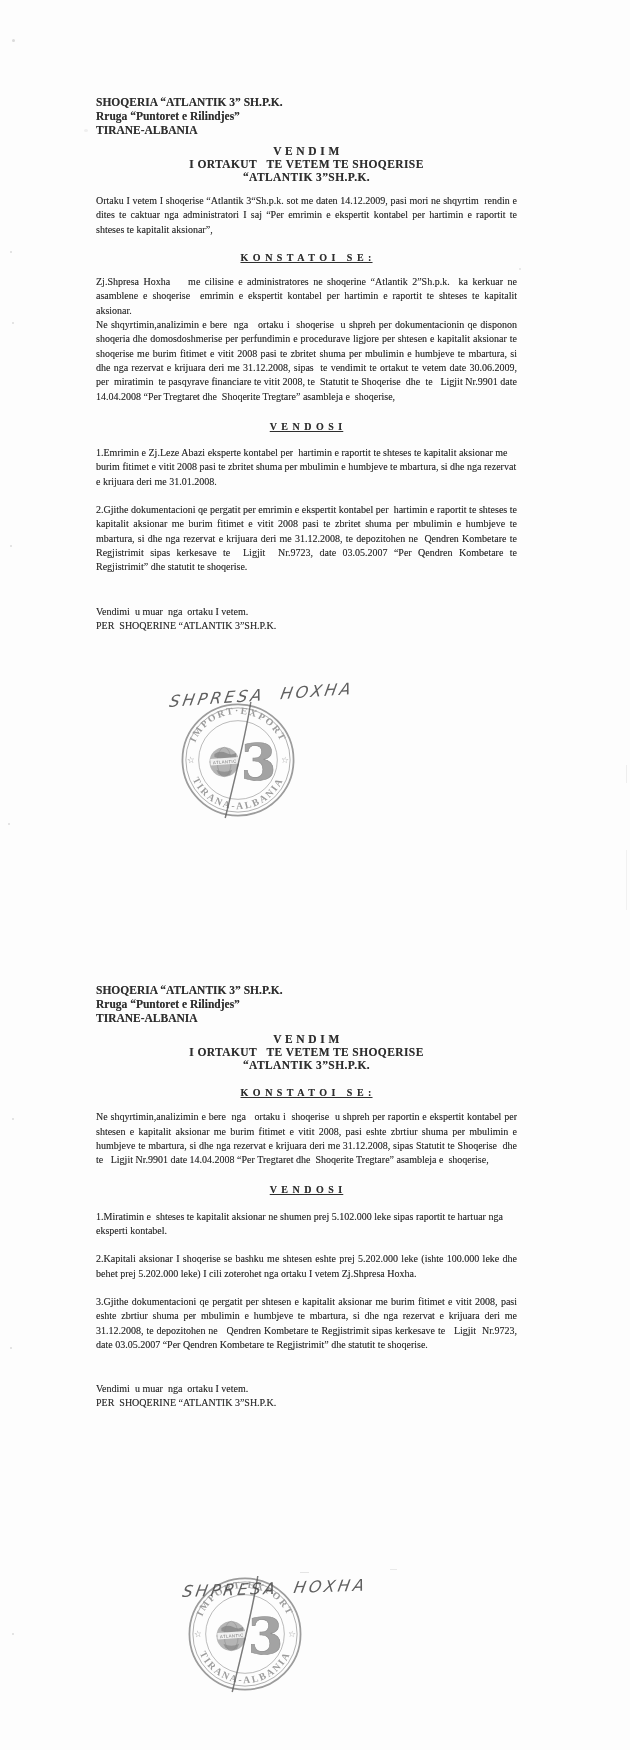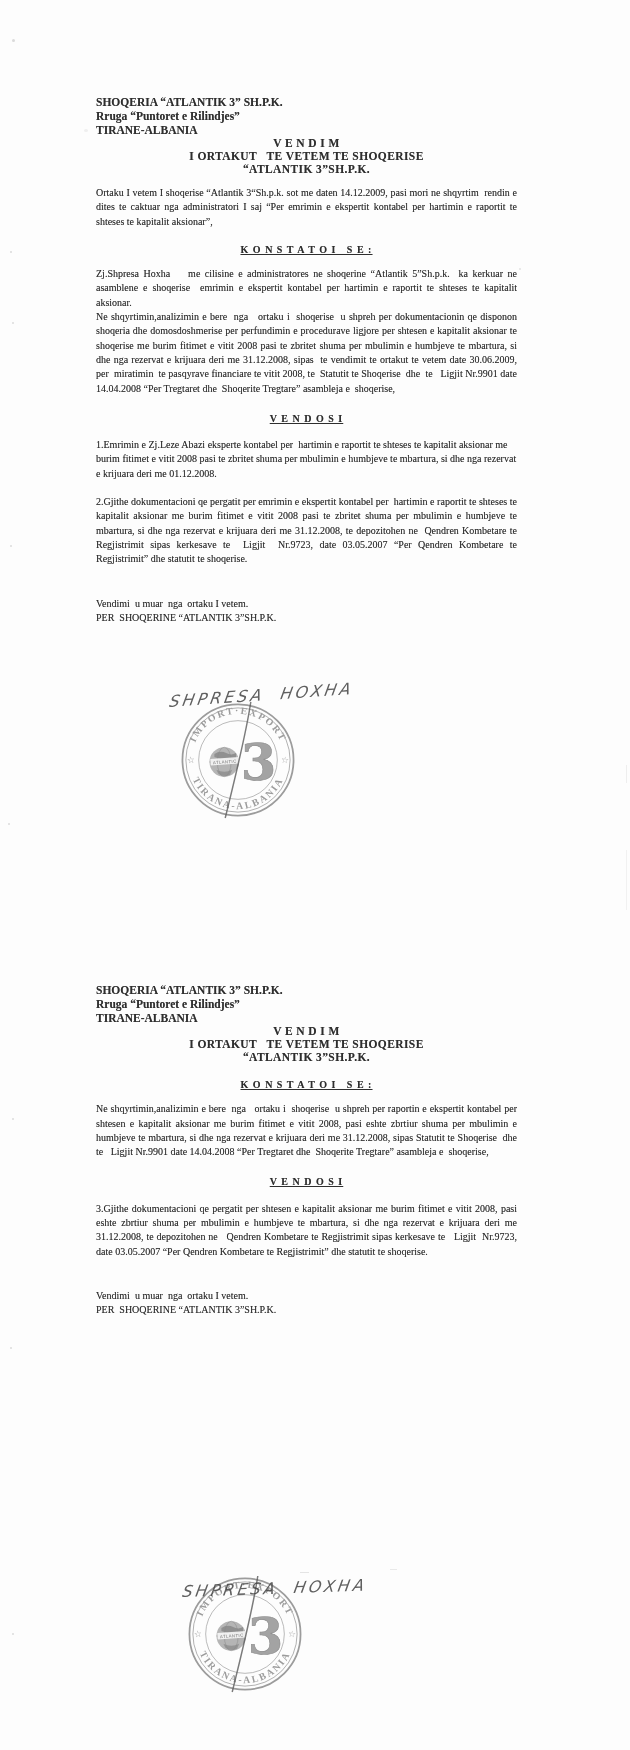--- a/index.html
+++ b/index.html
@@ -11,21 +11,21 @@
   }
   .page{position:absolute;left:96px;width:421px;}
   .page-1{top:95px;}
   .page-2{top:983px;}
   .page p{
     margin:0;font-size:10px;line-height:14.3px;text-align:justify;
     white-space:pre-wrap;
     text-shadow:0 0 0.5px rgba(70,70,70,.55);
   }
   .hdr p{font-weight:bold;font-size:11.5px;line-height:14px;text-align:left;}
-  .title-block{}
+  .title-block{margin-top:8px;}
   .title-block p{text-align:center;font-weight:bold;font-size:11.5px;line-height:13px;letter-spacing:.4px;}
   .intro{margin-top:10px !important;}
   .sec-heading{margin:14px 0 10px 0 !important;text-align:center !important;font-weight:bold;font-size:12px;letter-spacing:1px;text-decoration:underline;}
   .vendosi-heading{margin:16px 0 12px 0 !important;}
   .item{margin-bottom:14px !important;}
   .item-last{margin-bottom:0 !important;}
   .ragged{text-align:left !important;}
   .closing{margin-top:30px !important;}
 
   .signature{
@@ -63,24 +63,24 @@
       <p>Rruga “Puntoret e Rilindjes”</p>
       <p>TIRANE-ALBANIA</p>
     </div>
     <div class="title-block">
       <p>V E N D I M</p>
       <p>I ORTAKUT   TE VETEM TE SHOQERISE</p>
       <p>“ATLANTIK 3”SH.P.K.</p>
     </div>
     <p class="intro">Ortaku I vetem I shoqerise “Atlantik 3“Sh.p.k. sot me daten 14.12.2009, pasi mori ne shqyrtim  rendin e dites te caktuar nga administratori I saj “Per emrimin e ekspertit kontabel per hartimin e raportit te shteses te kapitalit aksionar”,</p>
     <p class="sec-heading">K O N S T A T O I   S E :</p>
-    <p>Zj.Shpresa Hoxha    me cilisine e administratores ne shoqerine “Atlantik 5”Sh.p.k.  ka kerkuar ne  asamblene e shoqerise  emrimin e ekspertit kontabel per hartimin e raportit te shteses te kapitalit aksionar.</p>
+    <p>Zj.Shpresa Hoxha    me cilisine e administratores ne shoqerine “Atlantik 2”Sh.p.k.  ka kerkuar ne  asamblene e shoqerise  emrimin e ekspertit kontabel per hartimin e raportit te shteses te kapitalit aksionar.</p>
     <p>Ne shqyrtimin,analizimin e bere  nga   ortaku i  shoqerise  u shpreh per dokumentacionin qe disponon shoqeria dhe domosdoshmerise per perfundimin e procedurave ligjore per shtesen e kapitalit aksionar te shoqerise me burim fitimet e vitit 2008 pasi te zbritet shuma per mbulimin e humbjeve te mbartura, si dhe nga rezervat e krijuara deri me 31.12.2008, sipas  te vendimit te ortakut te vetem date 30.06.2009, per  miratimin  te pasqyrave financiare te vitit 2008, te  Statutit te Shoqerise  dhe  te   Ligjit Nr.9901 date 14.04.2008 “Per Tregtaret dhe  Shoqerite Tregtare” asambleja e  shoqerise,</p>
     <p class="sec-heading vendosi-heading">V E N D O S I</p>
-    <p class="item ragged">1.Emrimin e Zj.Leze Abazi eksperte kontabel per  hartimin e raportit te shteses te kapitalit aksionar me burim fitimet e vitit 2008 pasi te zbritet shuma per mbulimin e humbjeve te mbartura, si dhe nga rezervat e krijuara deri me 01.12.2008.</p>
+    <p class="item ragged">1.Emrimin e Zj.Leze Abazi eksperte kontabel per  hartimin e raportit te shteses te kapitalit aksionar me burim fitimet e vitit 2008 pasi te zbritet shuma per mbulimin e humbjeve te mbartura, si dhe nga rezervat e krijuara deri me 31.01.2008.</p>
     <p class="item item-last">2.Gjithe dokumentacioni qe pergatit per emrimin e ekspertit kontabel per  hartimin e raportit te shteses te kapitalit aksionar me burim fitimet e vitit 2008 pasi te zbritet shuma per mbulimin e humbjeve te mbartura, si dhe nga rezervat e krijuara deri me 31.12.2008, te depozitohen ne  Qendren Kombetare te Regjistrimit sipas kerkesave te  Ligjit  Nr.9723, date 03.05.2007 “Per Qendren Kombetare te Regjistrimit” dhe statutit te shoqerise.</p>
     <p class="closing ragged">Vendimi  u muar  nga  ortaku I vetem.</p>
     <p class="ragged">PER  SHOQERINE “ATLANTIK 3”SH.P.K.</p>
   </div>
 
   <div class="signature signature-1">SHPRESA  HOXHA</div>
 
   <svg class="stamp stamp-1" viewBox="0 0 120 120">
     <defs>
       <path id="arcTop1" d="M 13,60 A 47,47 0 0 1 107,60"></path>
@@ -113,20 +113,22 @@
       <p>TIRANE-ALBANIA</p>
     </div>
     <div class="title-block">
       <p>V E N D I M</p>
       <p>I ORTAKUT   TE VETEM TE SHOQERISE</p>
       <p>“ATLANTIK 3”SH.P.K.</p>
     </div>
     <p class="sec-heading">K O N S T A T O I   S E :</p>
     <p>Ne shqyrtimin,analizimin e bere  nga   ortaku i  shoqerise  u shpreh per raportin e ekspertit kontabel per shtesen e kapitalit aksionar me burim fitimet e vitit 2008, pasi eshte zbrtiur shuma per mbulimin e humbjeve te mbartura, si dhe nga rezervat e krijuara deri me 31.12.2008, sipas Statutit te Shoqerise  dhe  te   Ligjit Nr.9901 date 14.04.2008 “Per Tregtaret dhe  Shoqerite Tregtare” asambleja e  shoqerise,</p>
     <p class="sec-heading vendosi-heading">V E N D O S I</p>
+    <p class="item ragged">1.Miratimin e  shteses te kapitalit aksionar ne shumen prej 5.102.000 leke sipas raportit te hartuar nga  eksperti kontabel.</p>
+    <p class="item">2.Kapitali aksionar I shoqerise se bashku me shtesen eshte prej 5.202.000 leke (ishte 100.000 leke dhe behet prej 5.202.000 leke) I cili zoterohet nga ortaku I vetem Zj.Shpresa Hoxha.</p>
     <p class="item item-last">3.Gjithe dokumentacioni qe pergatit per shtesen e kapitalit aksionar me burim fitimet e vitit 2008, pasi eshte zbrtiur shuma per mbulimin e humbjeve te mbartura, si dhe nga rezervat e krijuara deri me 31.12.2008, te depozitohen ne   Qendren Kombetare te Regjistrimit sipas kerkesave te   Ligjit  Nr.9723, date 03.05.2007 “Per Qendren Kombetare te Regjistrimit” dhe statutit te shoqerise.</p>
     <p class="closing ragged">Vendimi  u muar  nga  ortaku I vetem.</p>
     <p class="ragged">PER  SHOQERINE “ATLANTIK 3”SH.P.K.</p>
   </div>
 
   <div class="signature signature-2">SHPRESA  HOXHA</div>
 
   <svg class="stamp stamp-2" viewBox="0 0 120 120">
     <defs>
       <path id="arcTop2" d="M 13,60 A 47,47 0 0 1 107,60"></path>

